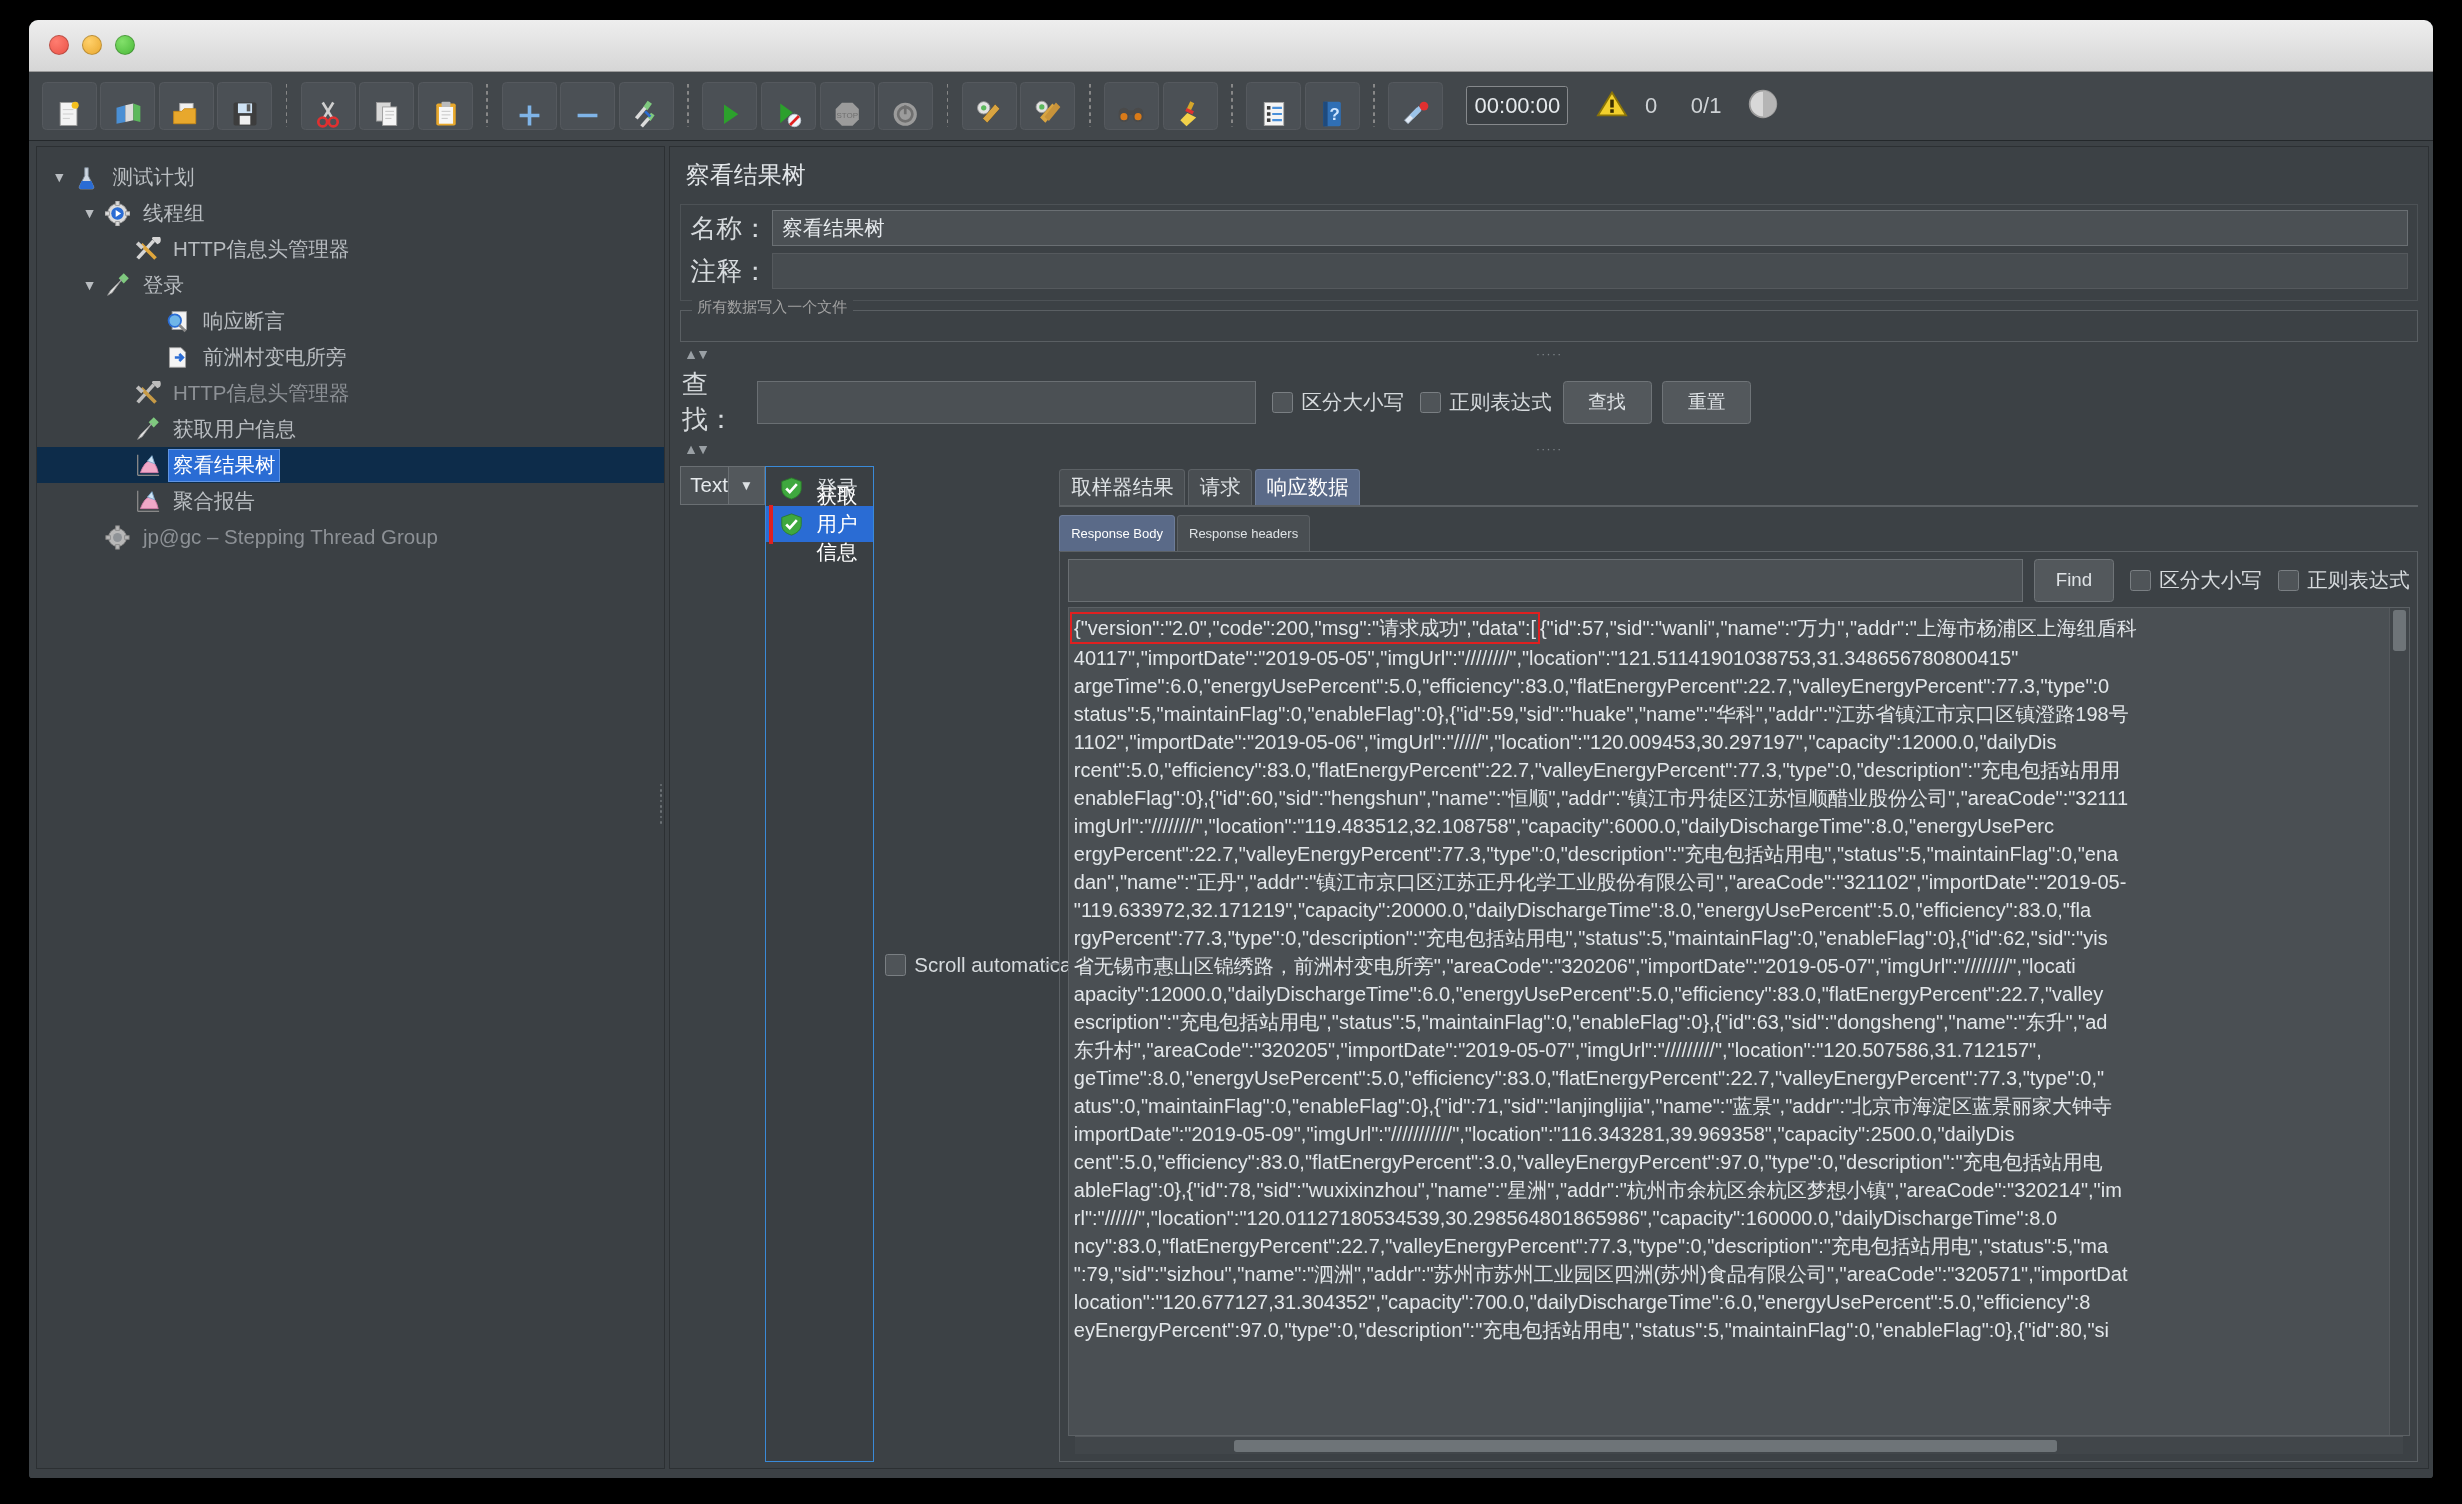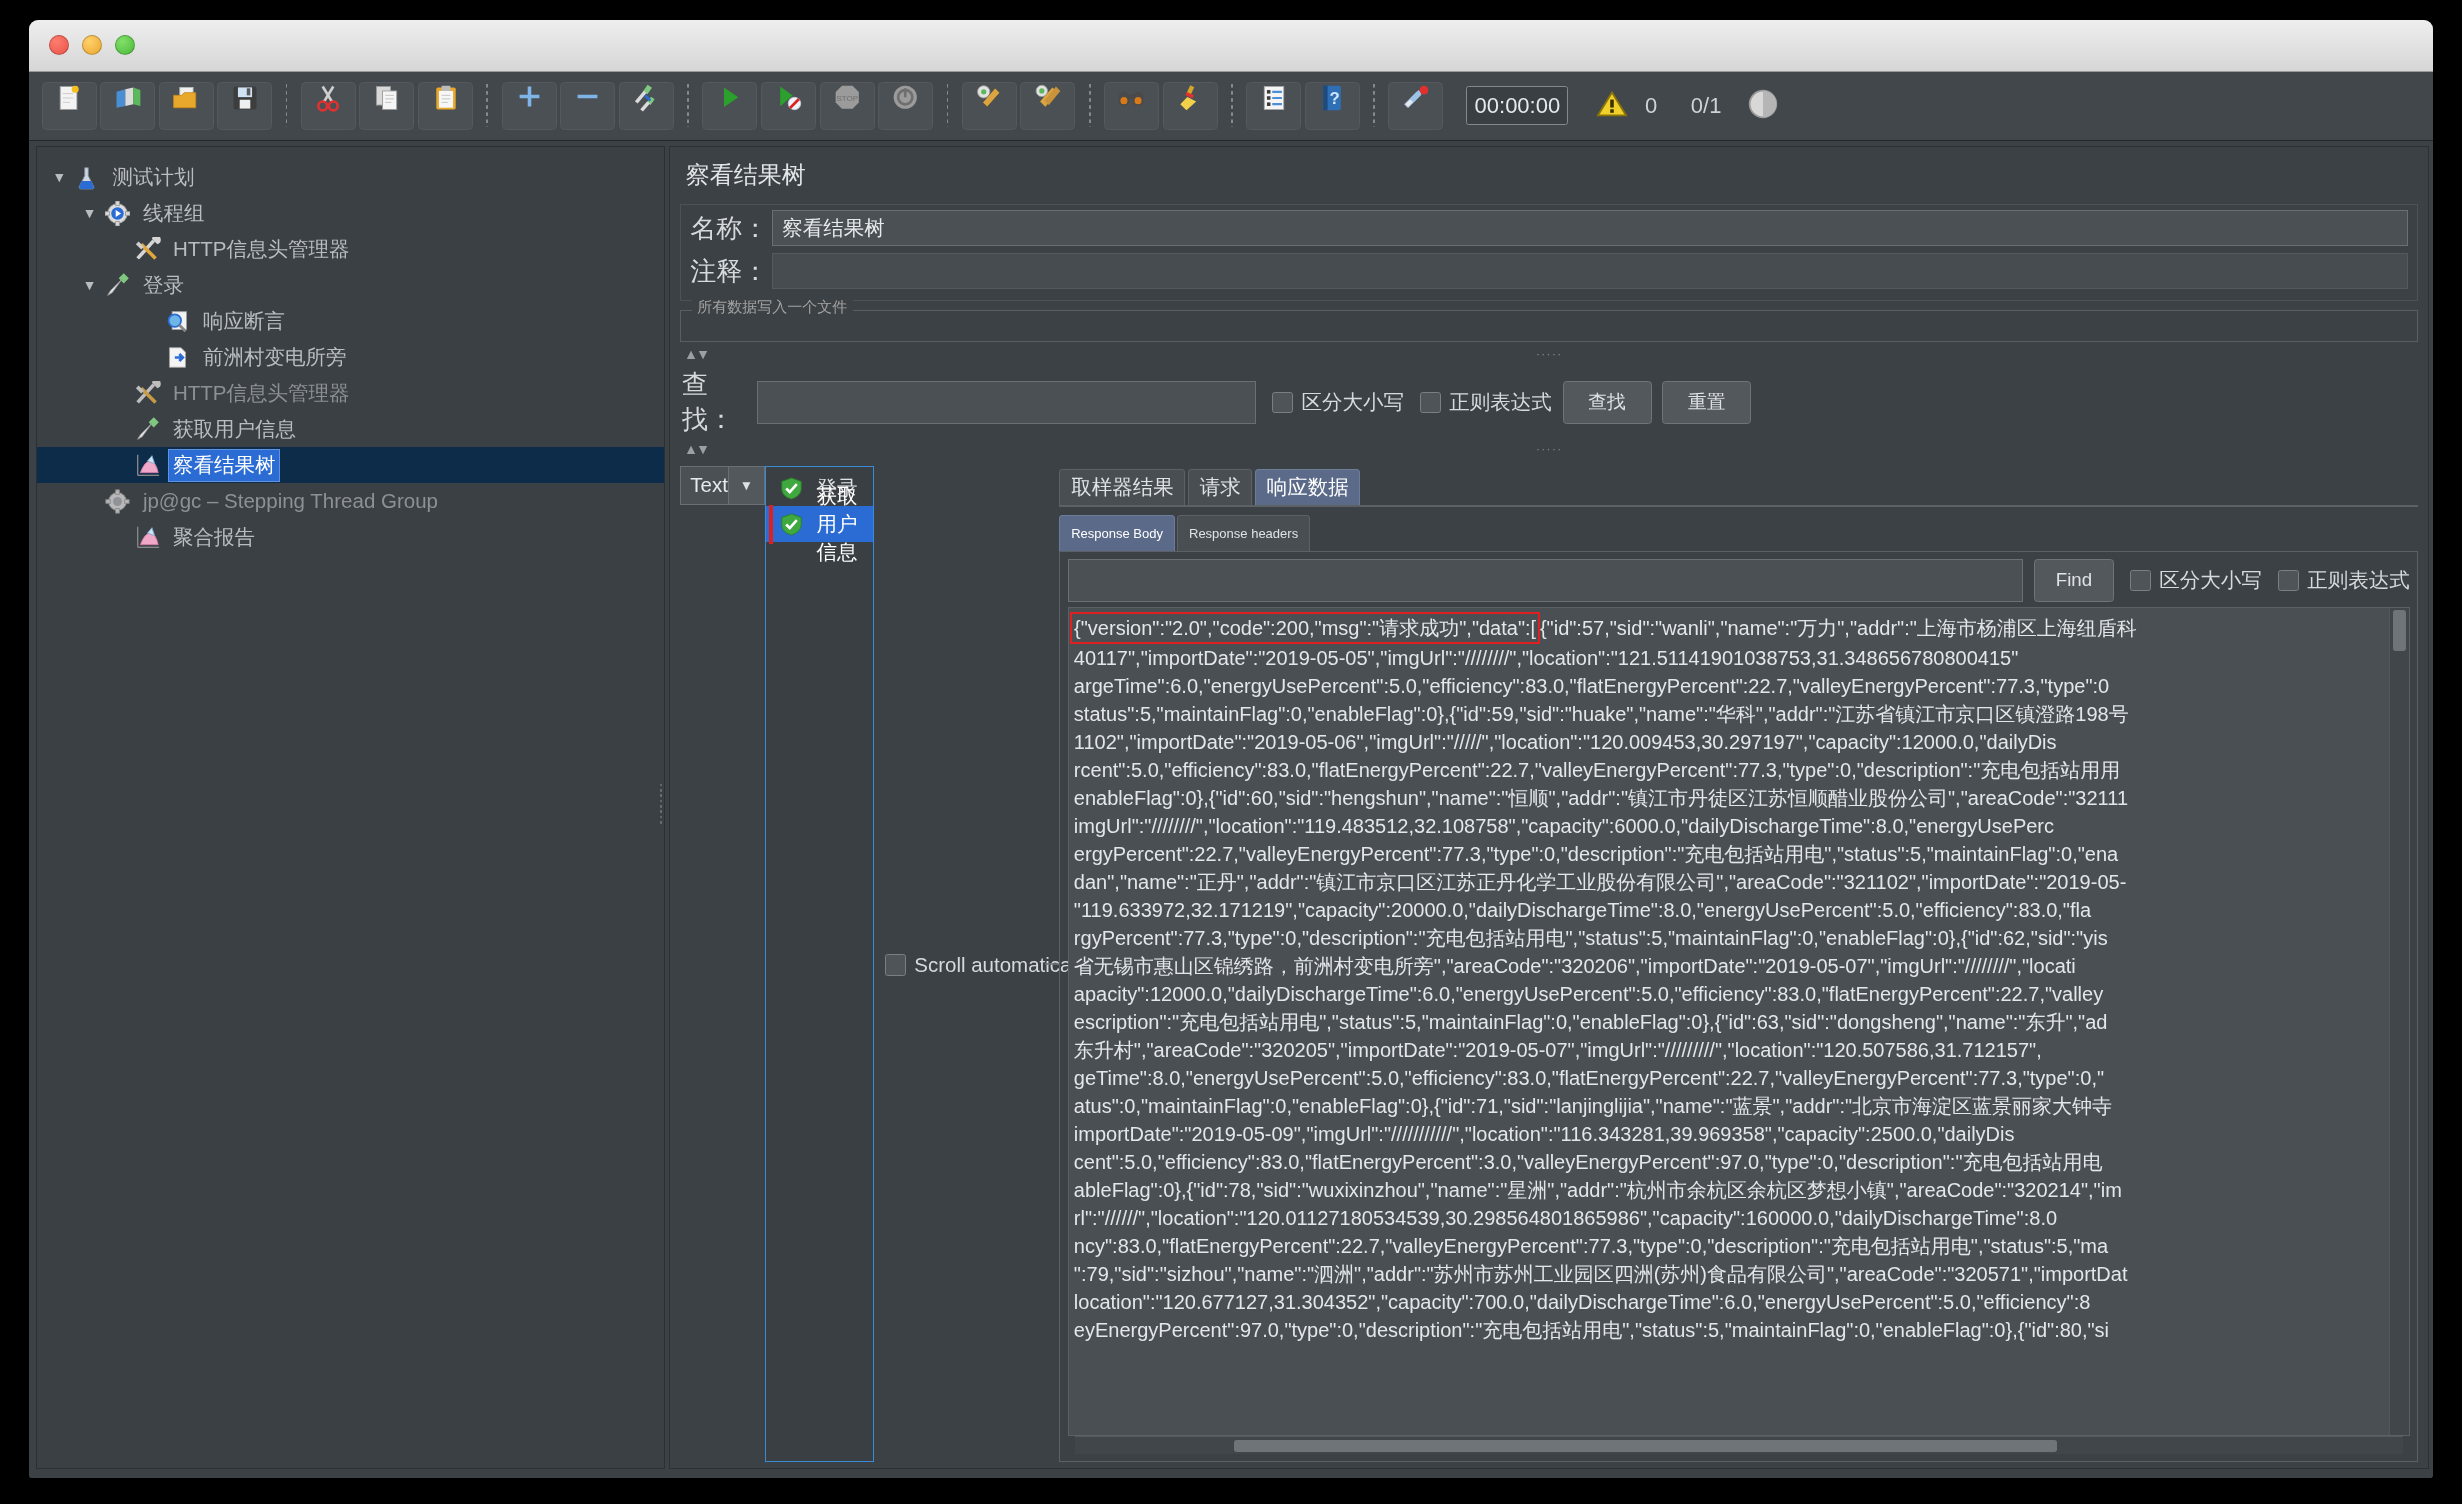--- a/index.html
+++ b/index.html
@@ -46,21 +46,21 @@
     display: flex; align-items: center;
     padding: 0 12.5px;
     border-bottom: 1.8px solid #24282b;
     gap: 3.6px;
   }
   .tbtn {
     width: 55px; height: 48px;
     background: #4b5055;
     border: 0.9px solid #55595e;
     border-radius: 4.5px;
-    display: flex; align-items: flex-start; justify-content: center;
+    display: flex; align-items: flex-end; justify-content: center;
     font-size: 25px; line-height: 1;
     color: #dfe3e6;
     flex: 0 0 auto;
     overflow: hidden;
     text-decoration: underline;
   }
   .tbtn svg { display: block; }
   .tsep {
     width: 1.8px; height: 43px; margin: 0 9.8px;
     background-image: linear-gradient(#888 50%, transparent 0);
@@ -686,48 +686,48 @@
             <svg width="27" height="25" viewBox="0 0 30 28">
                 <line x1="4" y1="2" x2="4" y2="25" stroke="#888" stroke-width="1.5"></line>
                 <line x1="4" y1="25" x2="28" y2="25" stroke="#888" stroke-width="1.5"></line>
                 <path d="M7 22 q5 -13 11 -13 q6 0 9 13 Z" fill="#f0a8c8" stroke="#d07ba6"></path>
                 <path d="M15 9 l5 -6 l3 9 Z" fill="#cfe4f5" stroke="#7fa8cc"></path>
               </svg>
           </span>
           <span class="tlabel">察看结果树</span>
         </div>
 
+        <div class="tnode" style="padding-left:71px;">
+          <span class="twist"></span>
+          <span class="ticon">
+            <svg width="27" height="25" viewBox="0 0 30 28">
+                <line x1="4" y1="2" x2="4" y2="25" stroke="#888" stroke-width="1.5"></line>
+                <line x1="4" y1="25" x2="28" y2="25" stroke="#888" stroke-width="1.5"></line>
+                <path d="M7 22 q5 -13 11 -13 q6 0 9 13 Z" fill="#f0a8c8" stroke="#d07ba6"></path>
+                <path d="M15 9 l5 -6 l3 9 Z" fill="#cfe4f5" stroke="#7fa8cc"></path>
+              </svg>
+          </span>
+          <span class="tlabel">聚合报告</span>
+        </div>
+
         <div class="tnode dim" style="padding-left:41px;">
           <span class="twist"></span>
           <span class="ticon">
             <svg width="25" height="25" viewBox="0 0 28 28">
                 <circle cx="14" cy="14" r="10" fill="#b8b8b8" stroke="#8a8a8a"></circle>
                 <g fill="#b8b8b8" stroke="#8a8a8a">
                   <rect x="12" y="1" width="4" height="5"></rect>
                   <rect x="12" y="22" width="4" height="5"></rect>
                   <rect x="1" y="12" width="5" height="4"></rect>
                   <rect x="22" y="12" width="5" height="4"></rect>
                 </g>
                 <circle cx="14" cy="14" r="5" fill="#8f9397"></circle>
               </svg>
           </span>
           <span class="tlabel">jp@gc – Stepping Thread Group</span>
-        </div>
-
-        <div class="tnode" style="padding-left:71px;">
-          <span class="twist"></span>
-          <span class="ticon">
-            <svg width="27" height="25" viewBox="0 0 30 28">
-                <line x1="4" y1="2" x2="4" y2="25" stroke="#888" stroke-width="1.5"></line>
-                <line x1="4" y1="25" x2="28" y2="25" stroke="#888" stroke-width="1.5"></line>
-                <path d="M7 22 q5 -13 11 -13 q6 0 9 13 Z" fill="#f0a8c8" stroke="#d07ba6"></path>
-                <path d="M15 9 l5 -6 l3 9 Z" fill="#cfe4f5" stroke="#7fa8cc"></path>
-              </svg>
-          </span>
-          <span class="tlabel">聚合报告</span>
         </div>
 
       </div>
       <div class="tree-gripper">
         <i></i>
           <i></i>
           <i></i>
           <i></i>
           <i></i>
           <i></i>

